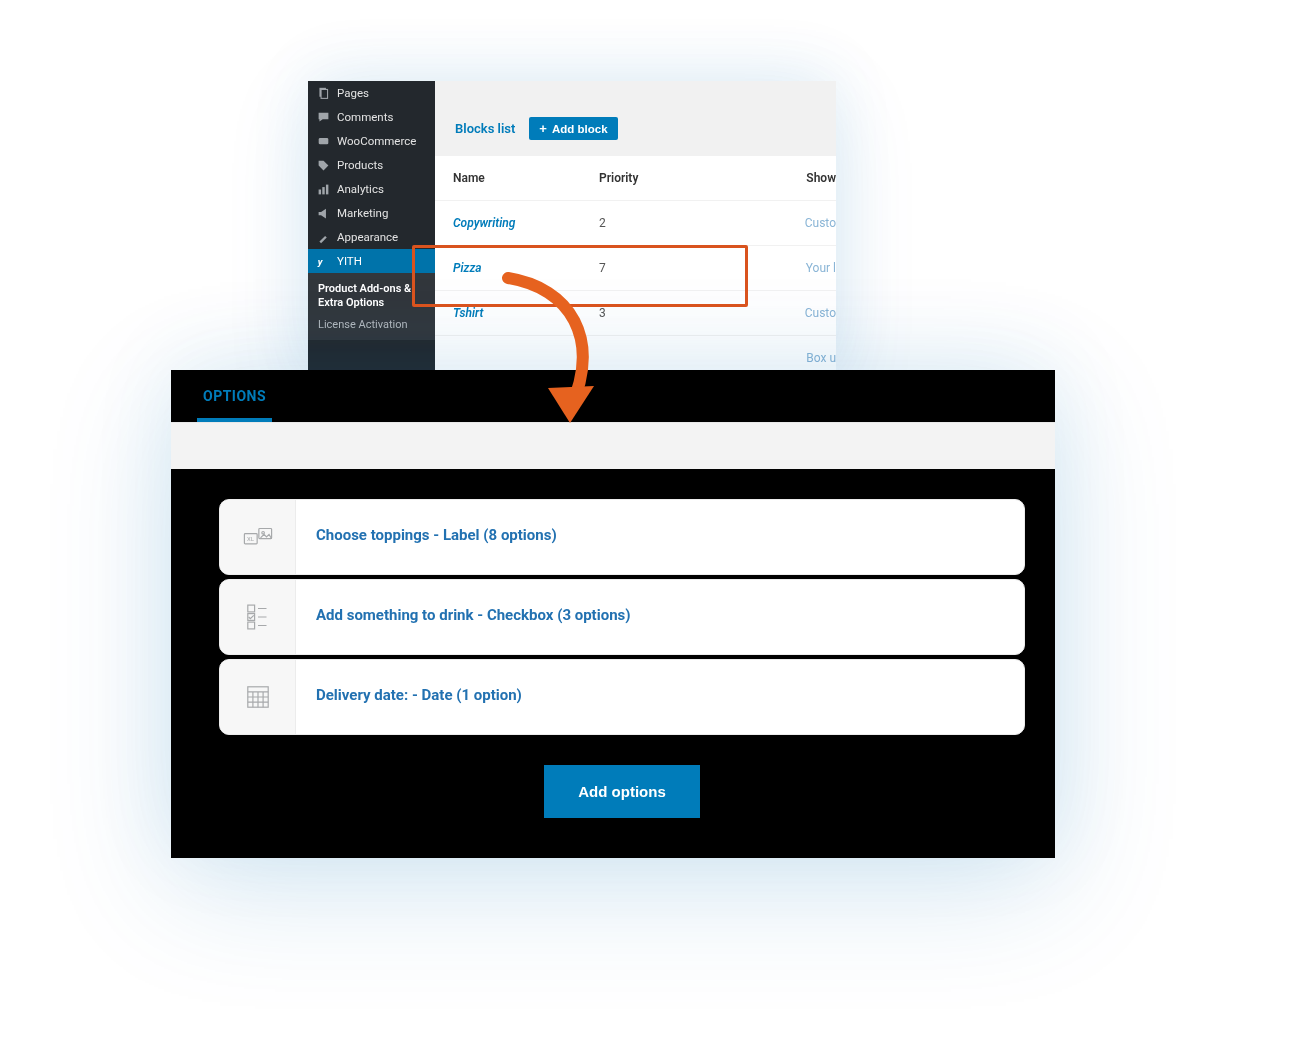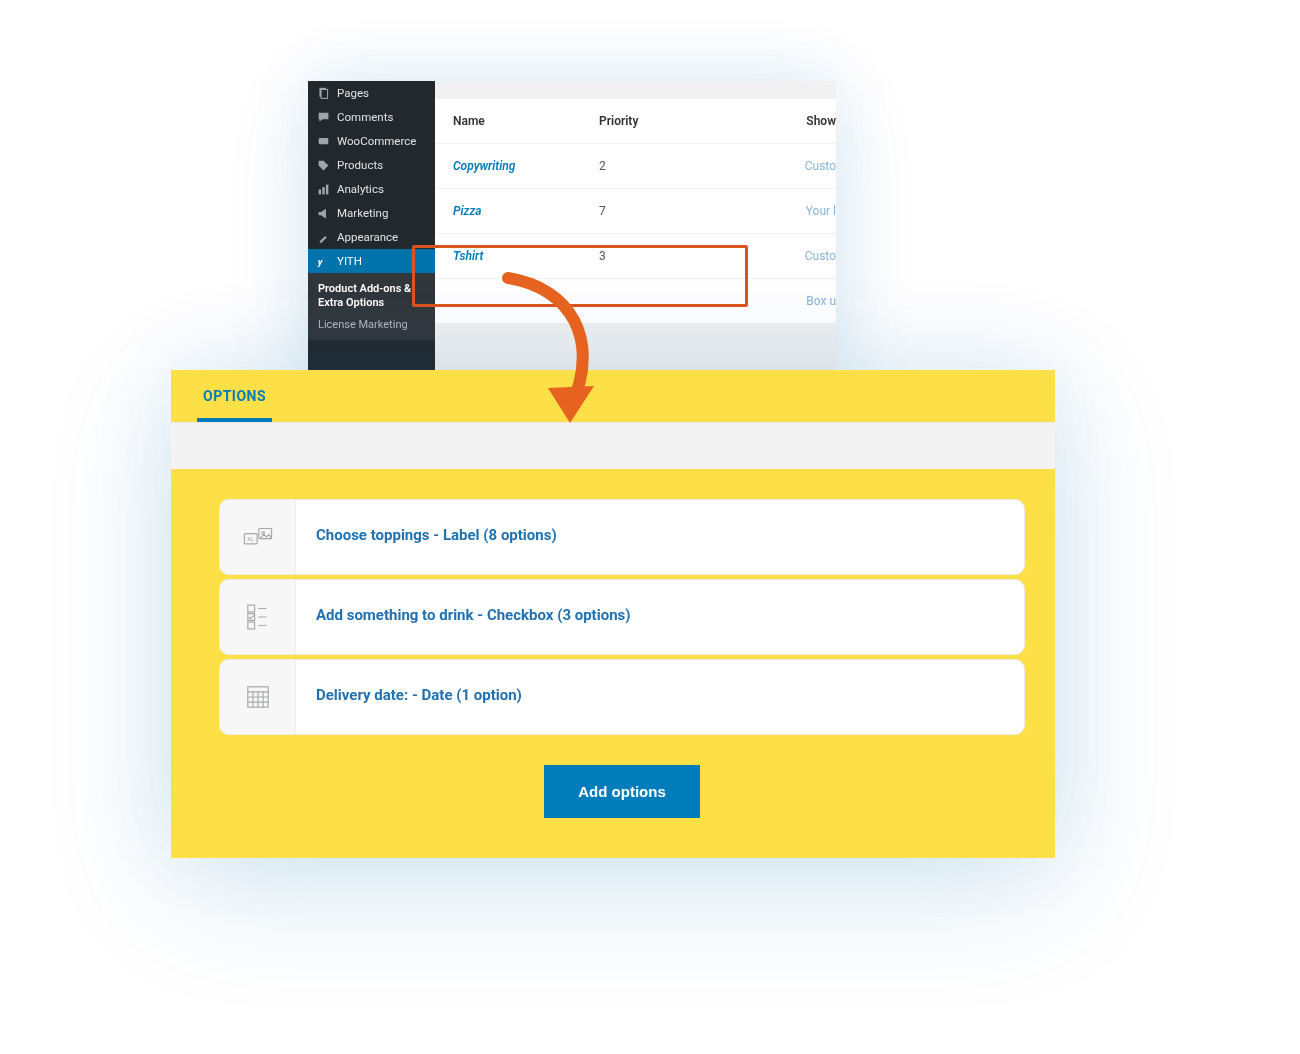--- a/index.html
+++ b/index.html
@@ -156,21 +156,21 @@
     z-index: 6;
     pointer-events: none;
   }
 
   
   .options-panel {
     position: absolute;
     left: 171px;
     top: 370px;
     width: 884px;
-    background: #fde047;
+    background: #000000;
     box-shadow: 0 30px 120px rgba(0,110,180,0.16), 0 -10px 80px rgba(0,110,180,0.08);
     z-index: 4;
   }
   .options-tabbar {
     display: flex;
     border-bottom: 1px solid #e8e8e8;
     padding-top: 18px;
   }
   .options-tab {
     margin-left: 26px;
@@ -304,25 +304,32 @@
     <div class="wp-menu-item active">
       <span class="mi-icon">
         <svg viewBox="0 0 16 16" width="14" height="14">
             <text x="2" y="12" font-size="11" font-style="italic" font-weight="bold" fill="#fff">y</text>
           </svg>
       </span>
       <span>YITH</span>
     </div>
     <div class="wp-sub">
       <div class="wp-sub-item strong">Product Add-ons &amp; Extra Options</div>
-      <div class="wp-sub-item dim">License Marketing</div>
+      <div class="wp-sub-item dim">License Activation</div>
     </div>
   </div>
 
   <div class="blocks-area">
+    <div class="blocks-header">
+      <span class="blocks-title">Blocks list</span>
+      <button class="add-block-btn">
+        <span class="plus">+</span>
+        <span>Add block</span>
+      </button>
+    </div>
     <div class="blocks-table">
       <div class="bt-row header">
         <div class="bt-cell bt-name">Name</div>
         <div class="bt-cell bt-priority">Priority</div>
         <div class="bt-cell bt-show">Show</div>
       </div>
       <div class="bt-row">
         <div class="bt-cell bt-name"><span class="link">Copywriting</span></div>
         <div class="bt-cell bt-priority">2</div>
         <div class="bt-cell bt-show"><span class="muted-link">Custo</span></div>

